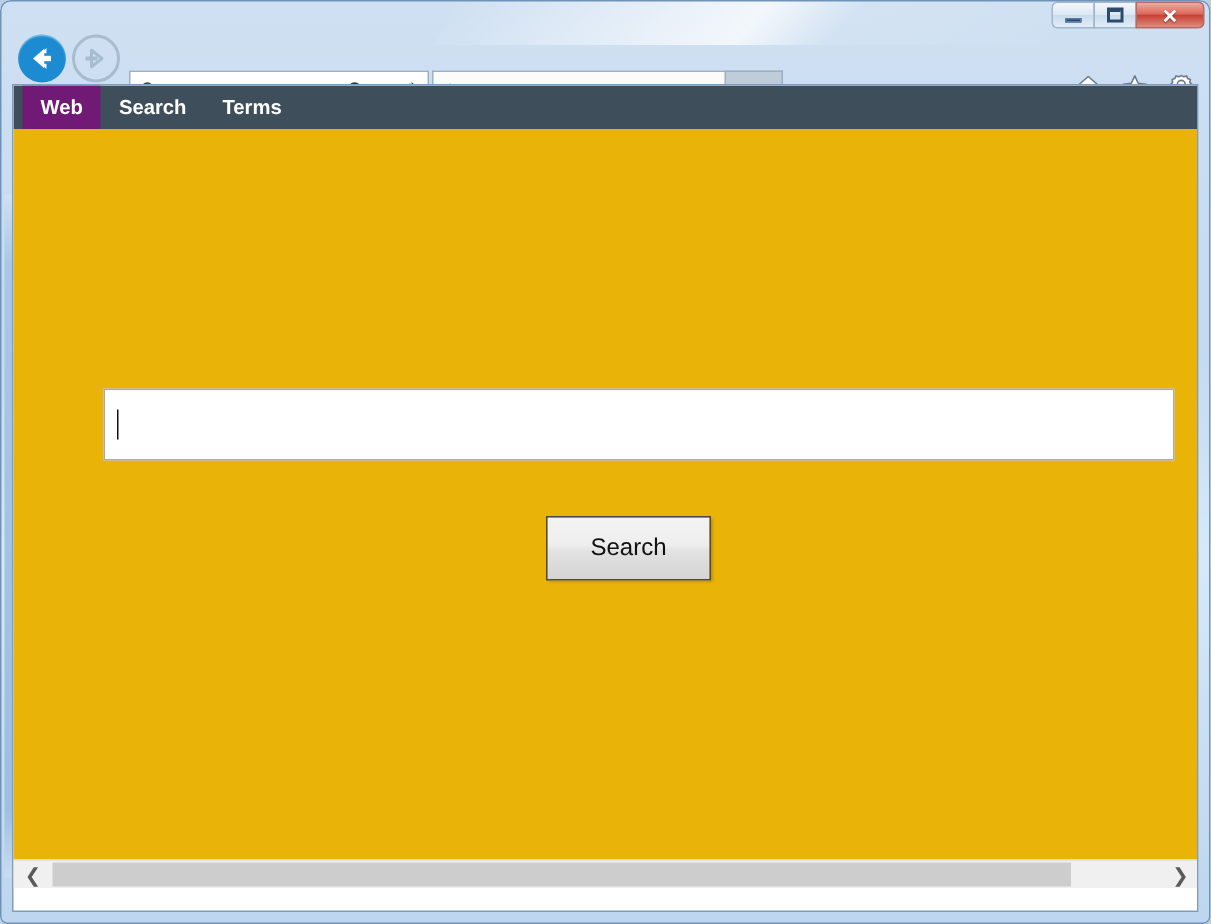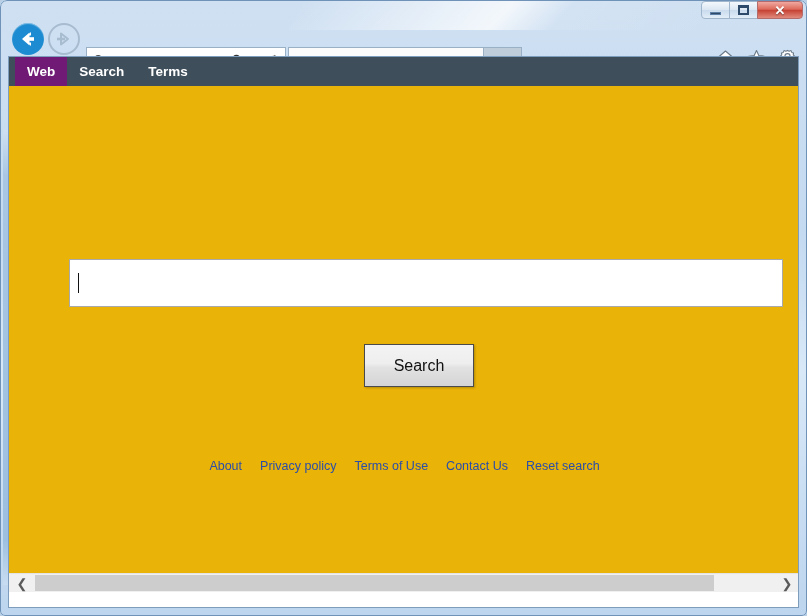--- a/index.html
+++ b/index.html
@@ -319,27 +319,20 @@
 
       <div id="search-input-box" title="">
         <span id="caret"></span>
         <span id="search-value"></span>
       </div>
 
       <div id="search-button">
         <span>Search</span>
       </div>
 
-      <div id="footer-links">
-        <a href="#">About</a>
-        <a href="#">Privacy policy</a>
-        <a href="#">Terms of Use</a>
-        <a href="#">Contact Us</a>
-        <a href="#">Reset search</a>
-      </div>
 
       <div id="hscroll">
         <div class="sb-arrow">❮</div>
         <div id="hscroll-thumb"></div>
         <div id="hscroll-trackpad"></div>
         <div class="sb-arrow">❯</div>
       </div>
 
     </div>
   </div>

